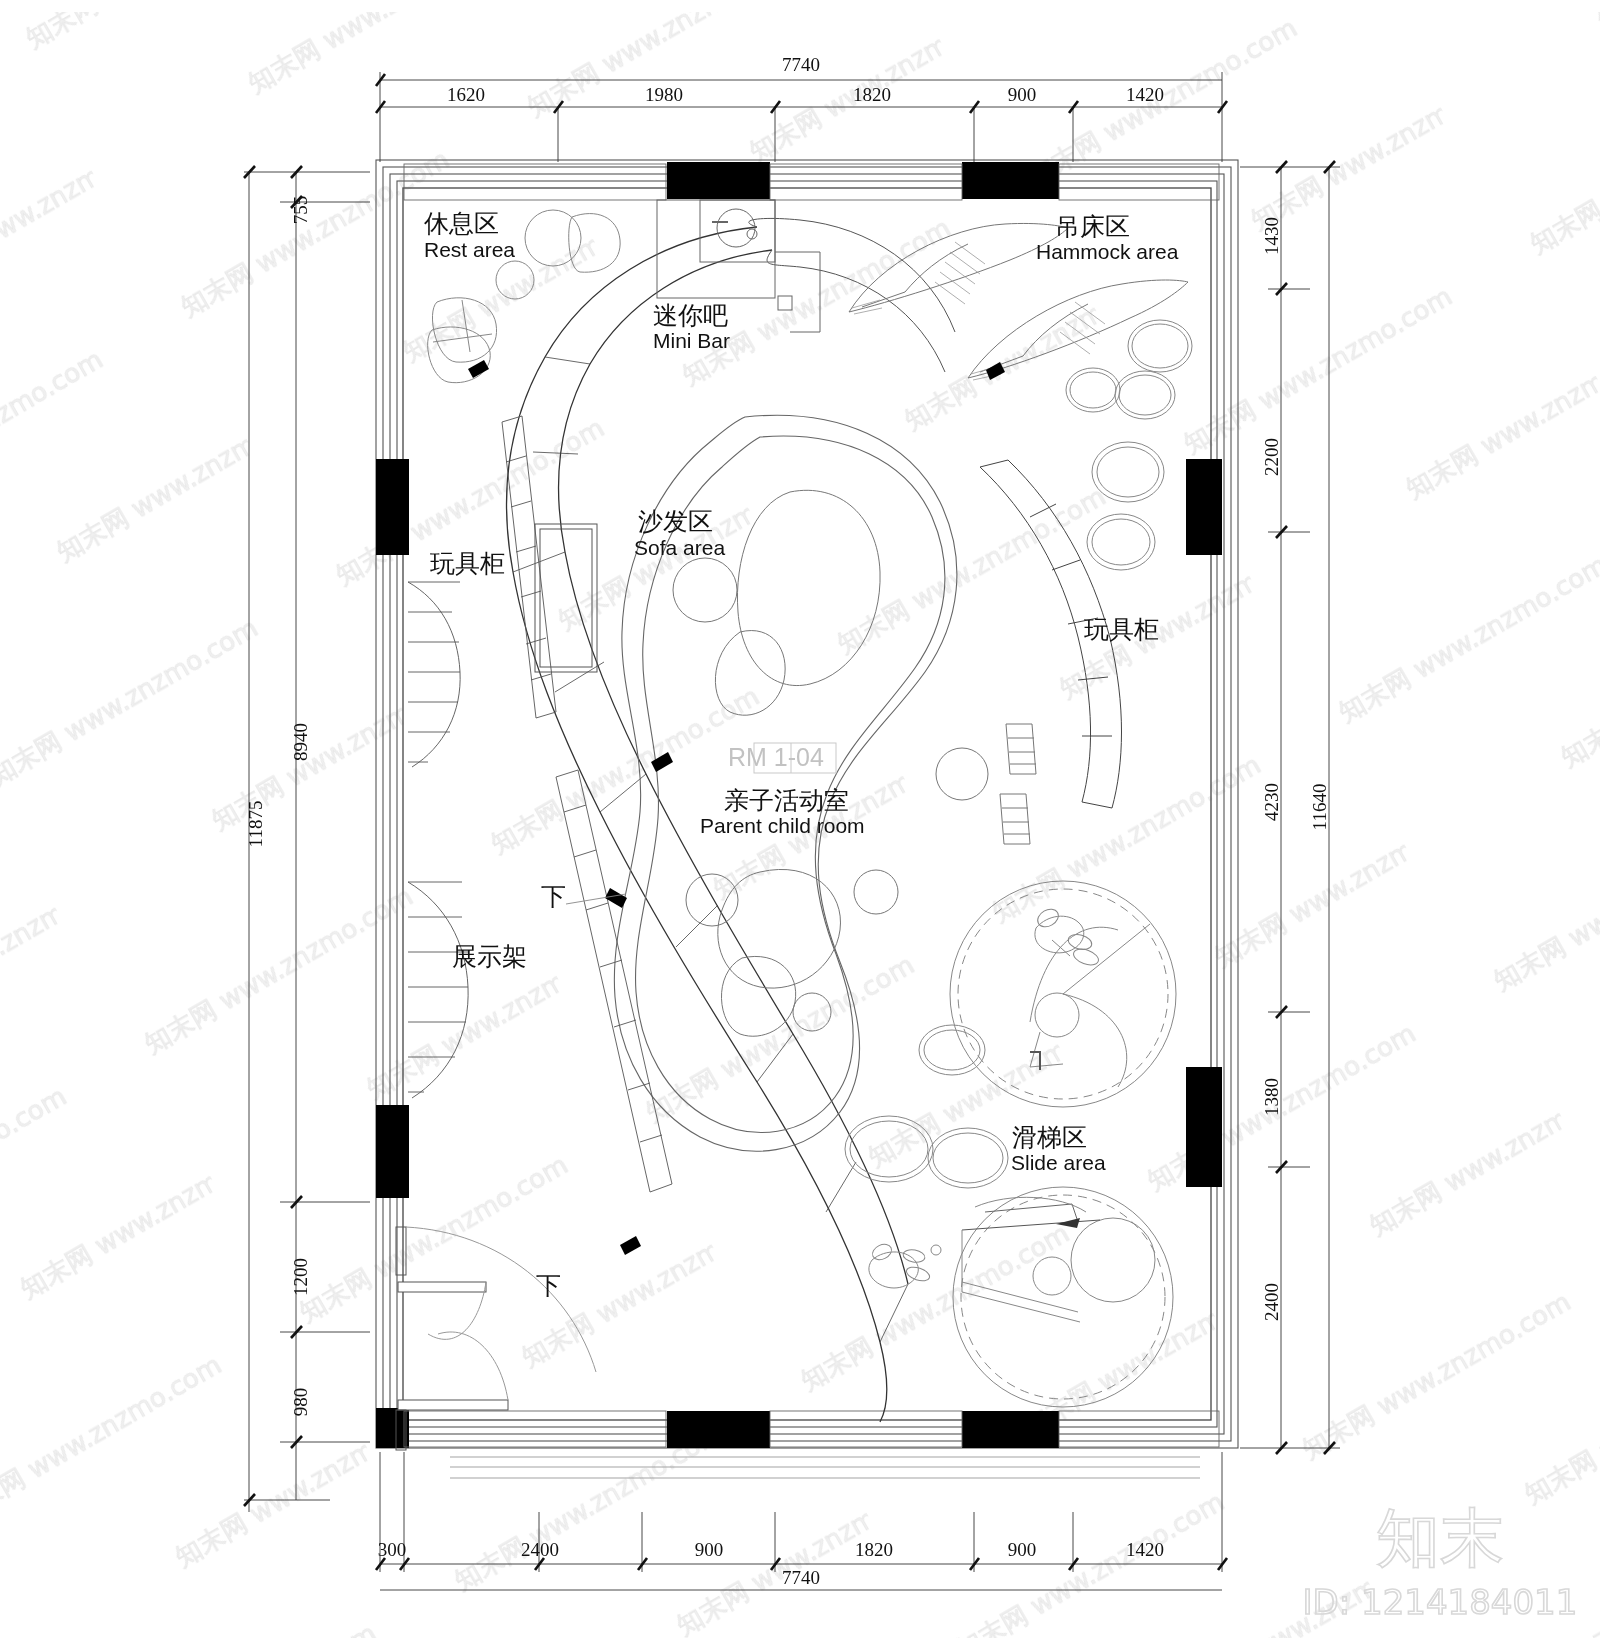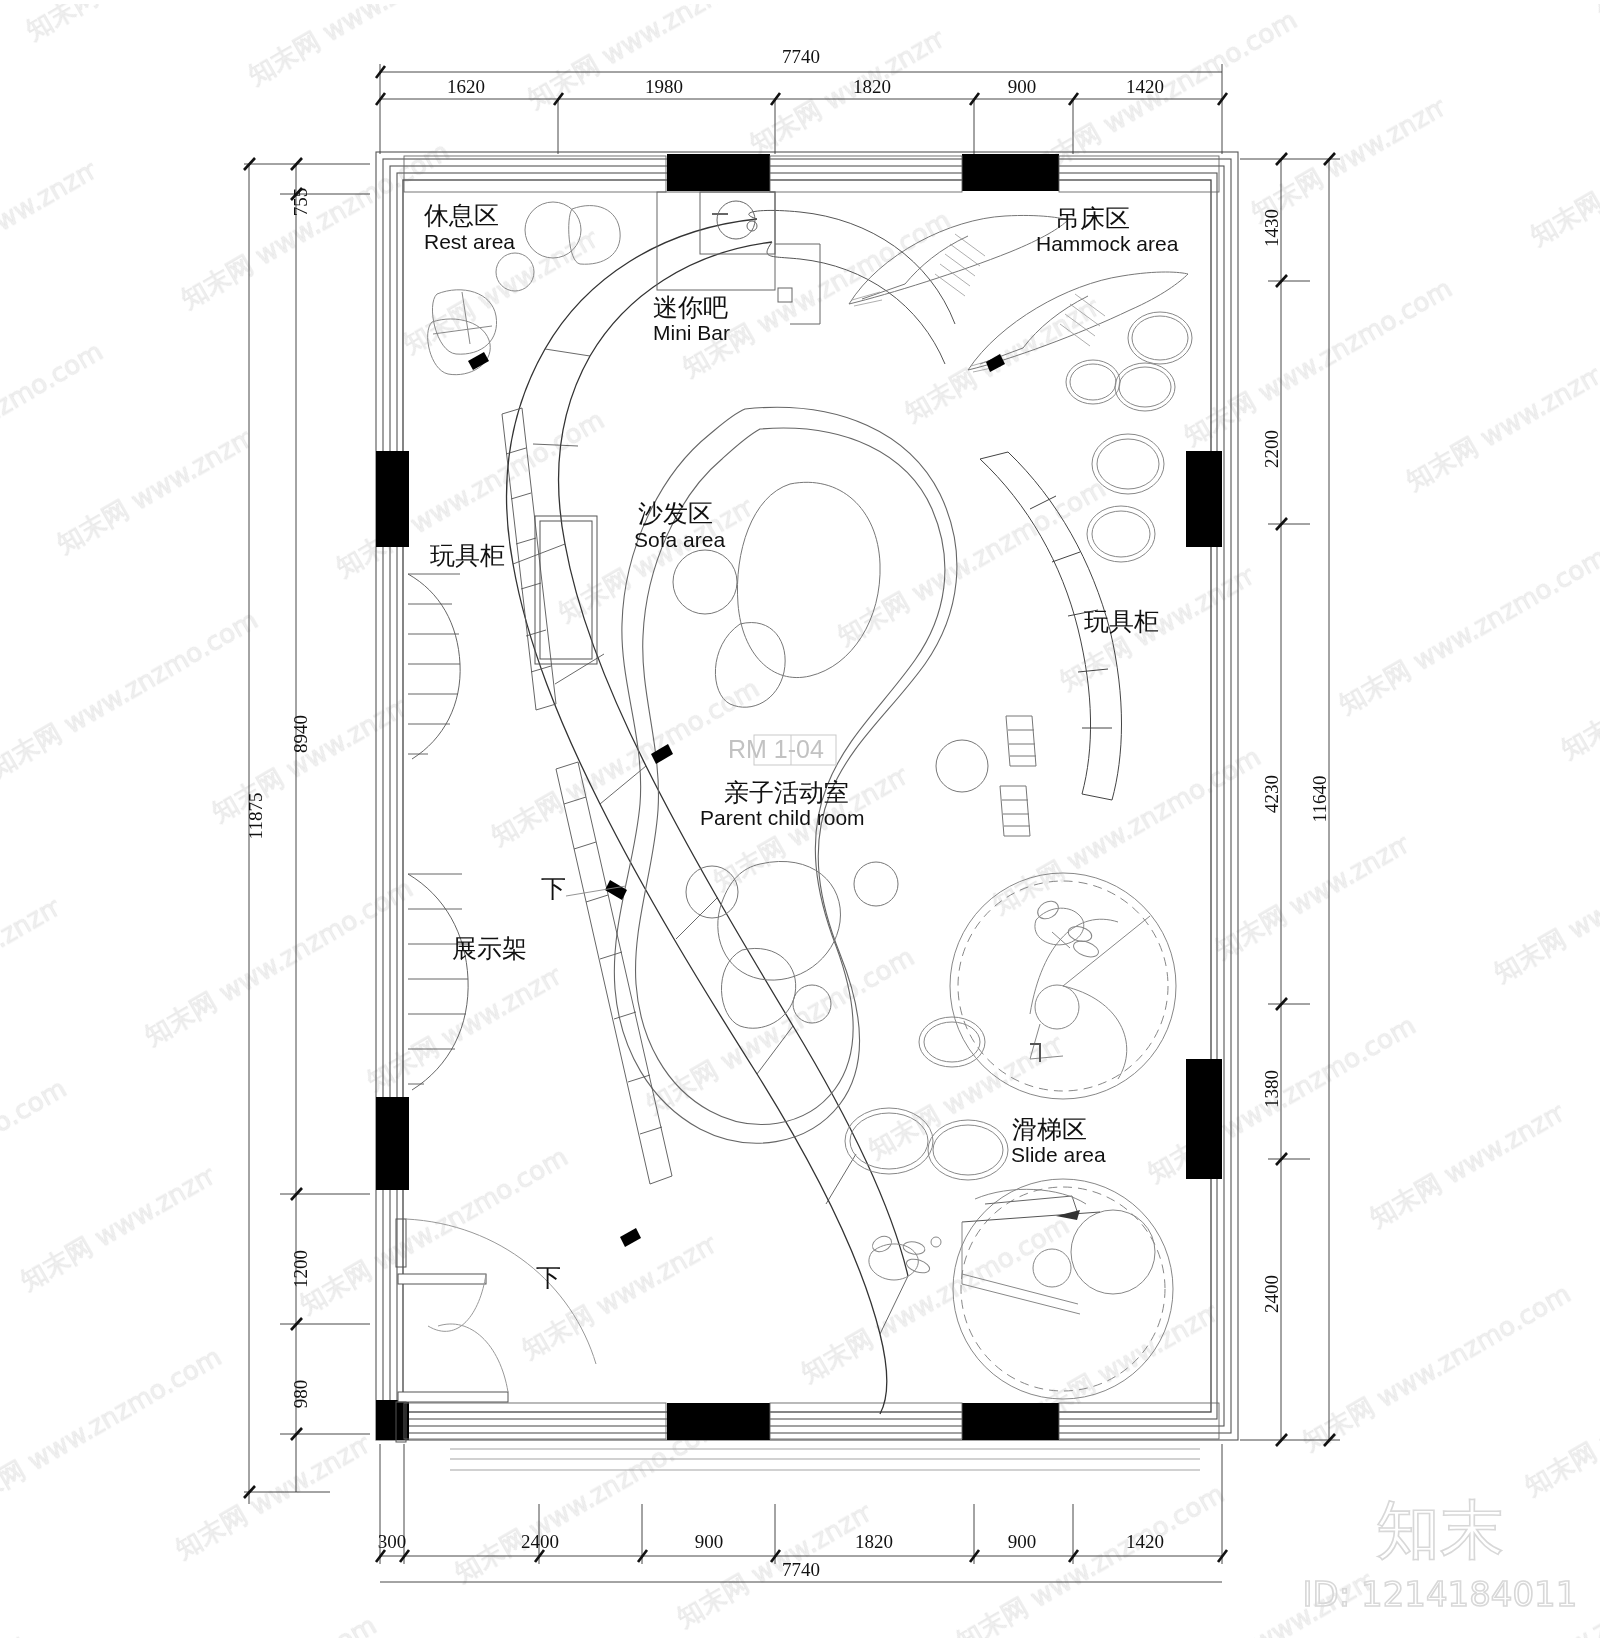--- a/index.html
+++ b/index.html
@@ -10,21 +10,21 @@
   }
   body {
     width: 1600px;
     height: 1638px;
     position: relative;
     font-family: "Liberation Sans", "DejaVu Sans", sans-serif;
     overflow: hidden;
   }
   #plan-root {
     position: absolute;
-    left: 0; top: 4px;
+    left: 0; top: 12px;
     width: 1600px;
     height: 1433px;
   }
   svg.plan {
     display: block;
     width: 1600px;
     height: 1638px;
   }
   .wm {
     fill: none;

